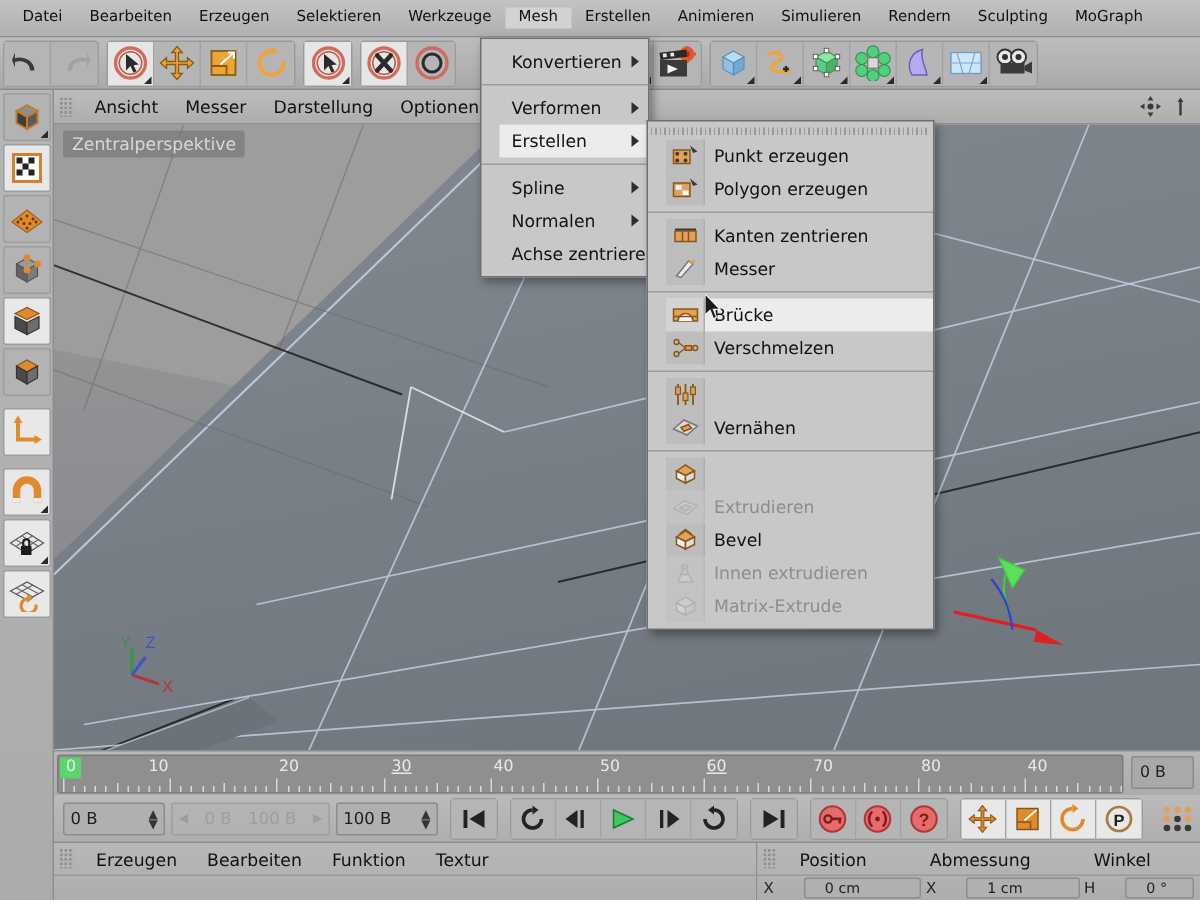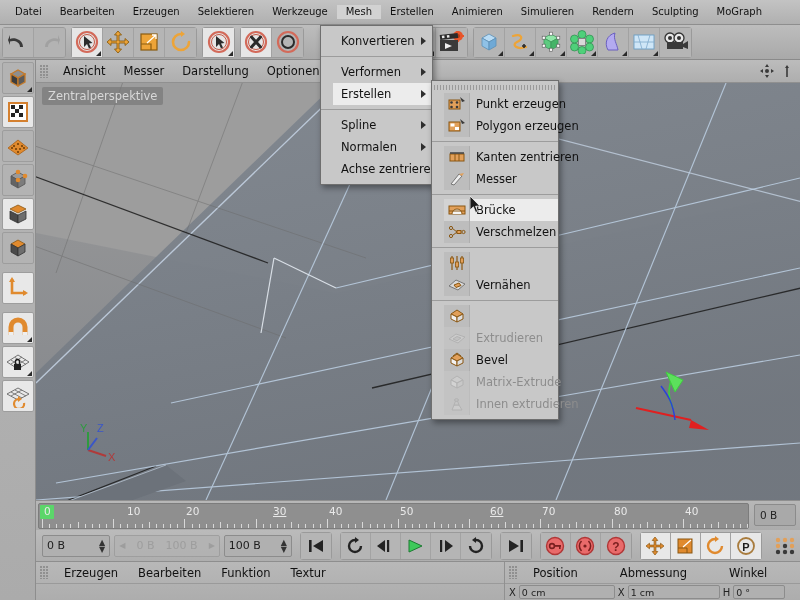--- a/index.html
+++ b/index.html
@@ -140,31 +140,31 @@
     background:linear-gradient(#b8b8b8,#adadad);border-right:1px solid #909090;
   }
   .botright{
     position:absolute;left:505px;top:562px;right:0;bottom:0;
     background:linear-gradient(#b8b8b8,#adadad);
   }
   .panelmenu{height:22px;display:flex;align-items:center;border-bottom:1px solid #9a9a9a;}
   .panelmenu .pm{padding:2px 10px;font-size:11.5px;color:#111;}
   .attrrow{display:flex;align-items:center;height:16px;padding:1px 4px;gap:3px;font-size:10px;color:#222;}
   .attrfield{height:14px;border:1px solid #8c8c8c;background:#b0b0b0;border-radius:2px;
-    font-size:9.5px;display:flex;align-items:center;padding:0 2px;}
+    font-size:9.5px;display:flex;align-items:center;padding:0 13px;margin-left:17px;}
 
   
   .menu{
     position:absolute; z-index:60;
     background:#c8c8c8; border:1px solid #6f6f6f;
     box-shadow:2px 3px 6px rgba(0,0,0,.38);
     padding:4px 0;
   }
   .menu.m1{left:320px;top:25px;width:113px;}
-  .menu.m2{left:431px;top:80px;width:128px;}
+  .menu.m2{left:431px;top:80px;width:192px;}
   .mrow{
     display:flex;align-items:center;height:22px;
     padding:0 6px 0 8px; font-size:11.5px; color:#111; white-space:nowrap;
     position:relative;
     margin-left:12px;
   }
   .menu.m2 .mrow{padding-left:0;}
   .mrow.hl{background:#ececec;}
   .mrow.dis{color:#8d8d8d;}
   .mrow .arrow{margin-left:auto;width:0;height:0;
@@ -690,26 +690,26 @@
         <div class="tk" style="left: 651px; height: 4px;"></div>
         <div class="tk" style="left: 658px; height: 4px;"></div>
         <div class="tk" style="left: 665px; height: 4px;"></div>
         <div class="tk" style="left: 672px; height: 4px;"></div>
         <div class="tk" style="left: 679px; height: 6px;"></div>
         <div class="tk" style="left: 687px; height: 4px;"></div>
         <div class="tk" style="left: 694px; height: 4px;"></div>
         <div class="tk" style="left: 701px; height: 4px;"></div>
         <div class="tk" style="left: 708px; height: 4px;"></div>
         <div class="lbl" style="left: 5px;">0</div>
-        <div class="lbl" style="left: 88px; text-align: right;">10</div>
+        <div class="lbl" style="left: 60px; text-align: right;">10</div>
         <div class="lbl" style="left: 147px;">20</div>
-        <div class="lbl" style="left: 234px; text-decoration: underline;">30</div>
+        <div class="lbl" style="left: 222px; text-decoration: underline;">30</div>
         <div class="lbl" style="left: 290px;">40</div>
         <div class="lbl" style="left: 361px;">50</div>
-        <div class="lbl" style="left: 451px; text-decoration: underline;">60</div>
+        <div class="lbl" style="left: 432px; text-decoration: underline;">60</div>
         <div class="lbl" style="left: 503px;">70</div>
         <div class="lbl" style="left: 575px;">80</div>
         <div class="lbl" style="left: 646px;">40</div>
       </div>
     <div class="endbox">0 B</div>
   </div>
 
   <div class="transport">
     <div class="numfield" style="width:78px">
       <span>0 B</span>
@@ -1032,36 +1032,36 @@
           <path d="M3 6 L9 9 L9 14 L3 11 Z" fill="#f2f2f2" stroke="#8a5712"></path>
           <path d="M15 6 L9 9 L9 14 L15 11 Z" fill="#dcdcdc" stroke="#8a5712"></path>
           <path d="M5 4 L9 1 L13 4" fill="none" stroke="#8a5712"></path>
           </svg>
       </span>
       <span>Bevel</span>
     </div>
     <div class="mrow dis">
       <span class="micon">
         <svg width="18" height="16" viewBox="0 0 18 16">
+            <path d="M4 14 L14 14 L11 9 L6 9 Z" fill="#cfcfcf" stroke="#999"></path>
+          <path d="M6 9 L11 9 L9.5 5 L7.5 5 Z" fill="#c2c2c2" stroke="#999"></path>
+          <ellipse cx="8.5" cy="4" rx="2" ry="1.3" fill="#b8b8b8" stroke="#999"></ellipse>
+          </svg>
+      </span>
+      <span>Innen extrudieren</span>
+    </div>
+    <div class="mrow dis">
+      <span class="micon">
+        <svg width="18" height="16" viewBox="0 0 18 16">
           <path d="M3 6 L9 2 L15 6 L9 9 Z" fill="#d2d2d2" stroke="#999"></path>
           <path d="M3 6 L9 9 L9 14 L3 11 Z" fill="#e2e2e2" stroke="#999"></path>
           <path d="M15 6 L9 9 L9 14 L15 11 Z" fill="#c8c8c8" stroke="#999"></path>
           </svg>
       </span>
       <span>Matrix-Extrude</span>
     </div>
-    <div class="mrow dis">
-      <span class="micon">
-        <svg width="18" height="16" viewBox="0 0 18 16">
-            <path d="M4 14 L14 14 L11 9 L6 9 Z" fill="#cfcfcf" stroke="#999"></path>
-          <path d="M6 9 L11 9 L9.5 5 L7.5 5 Z" fill="#c2c2c2" stroke="#999"></path>
-          <ellipse cx="8.5" cy="4" rx="2" ry="1.3" fill="#b8b8b8" stroke="#999"></ellipse>
-          </svg>
-      </span>
-      <span>Innen extrudieren</span>
-    </div>
   </div>
 
   <svg class="cursor" style="left:470px;top:196px" viewBox="0 0 12 18">
     <path d="M0 0 L0 14 L3.4 10.8 L5.6 16.5 L7.7 15.6 L5.6 10.2 L10 10.2 Z" fill="#1a1a1a" stroke="#f2f2f2" stroke-width="0.8"></path>
   </svg>
 
 </div>
 
 </body></html>

